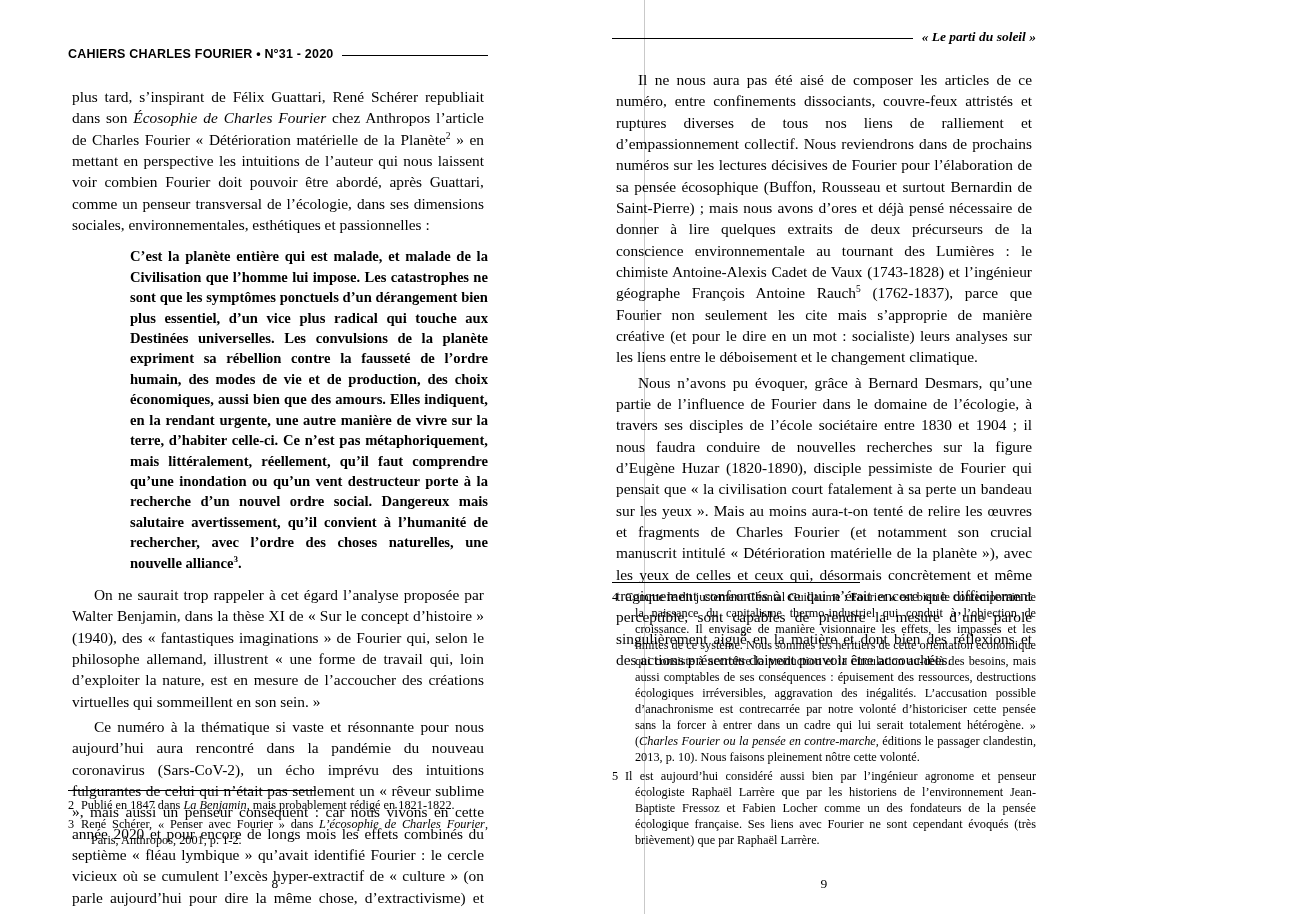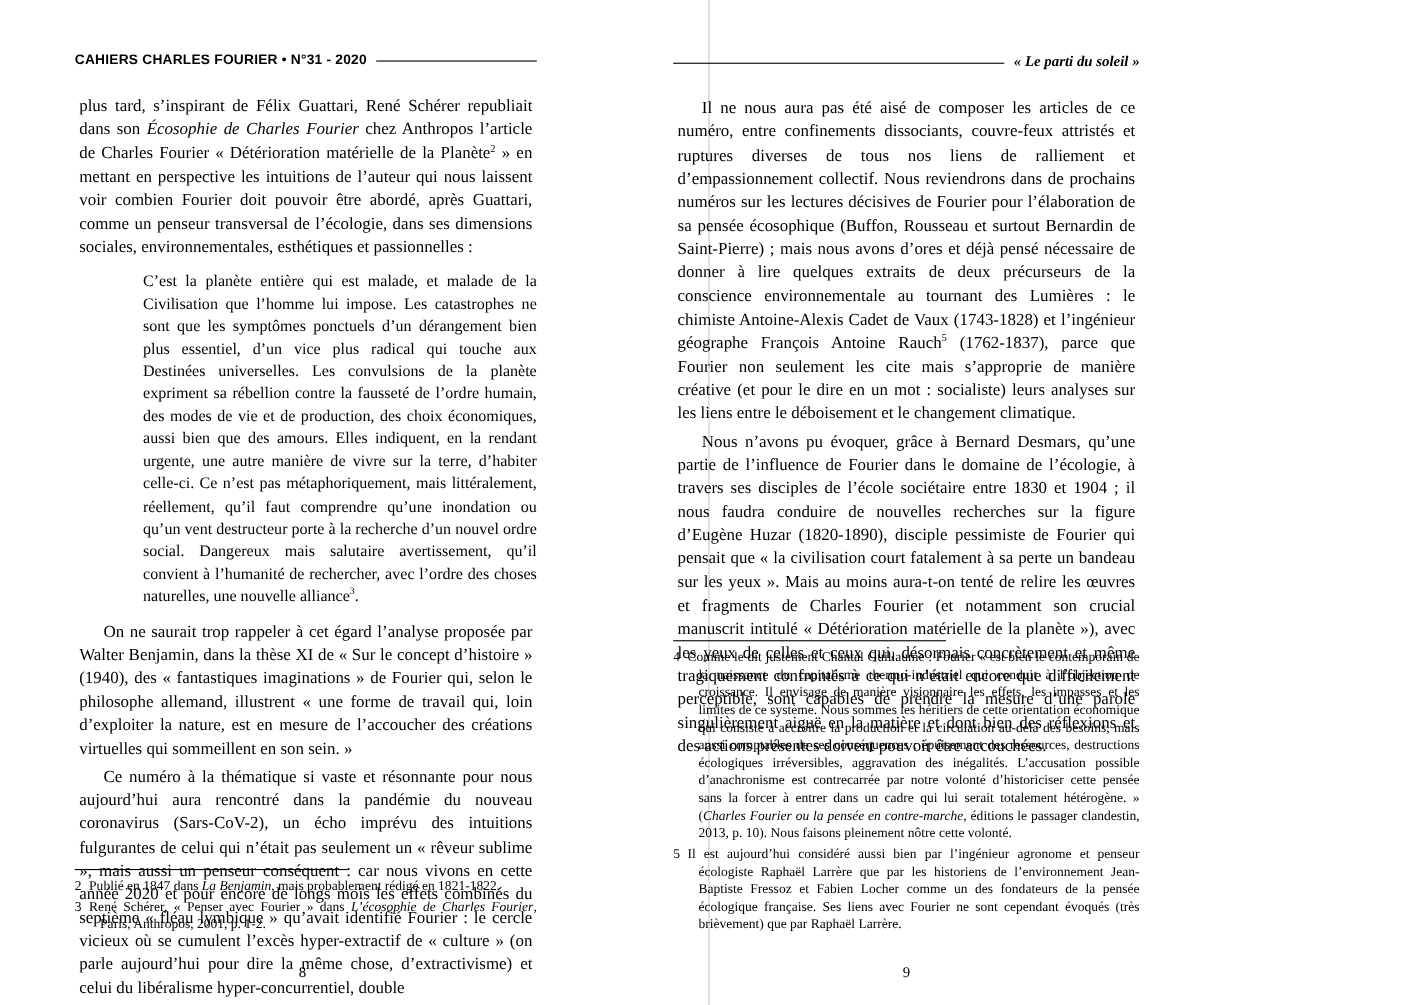--- a/index.html
+++ b/index.html
@@ -25,21 +25,21 @@
     position: relative;
     box-sizing: border-box;
     height: 914px;
   }
   .page-left {
     width: 645px;
     padding: 30px 62px 0 68px;
   }
   .page-right {
     width: 644px;
-    padding: 32px 62px 0 62px;
+    padding: 13px 62px 0 62px;
   }
   .gutter {
     position: absolute;
     left: 644px;
     top: 0;
     width: 1px;
     height: 914px;
     background: #c9c9c9;
   }
 
@@ -95,20 +95,21 @@
     margin: 4px;
   }
   .body p.indent {
     text-indent: 22px;
   }
   .quote {
     margin: 11px 0 11px 62px;
     font-size: 14.6px;
     line-height: 1.40;
     text-align: justify;
+    font-weight: bold;
   }
   .quote p { margin: 0; }
   i, .it { font-style: italic; }
   sup {
     font-size: 0.62em;
     vertical-align: super;
     line-height: 0;
   }
 
   

